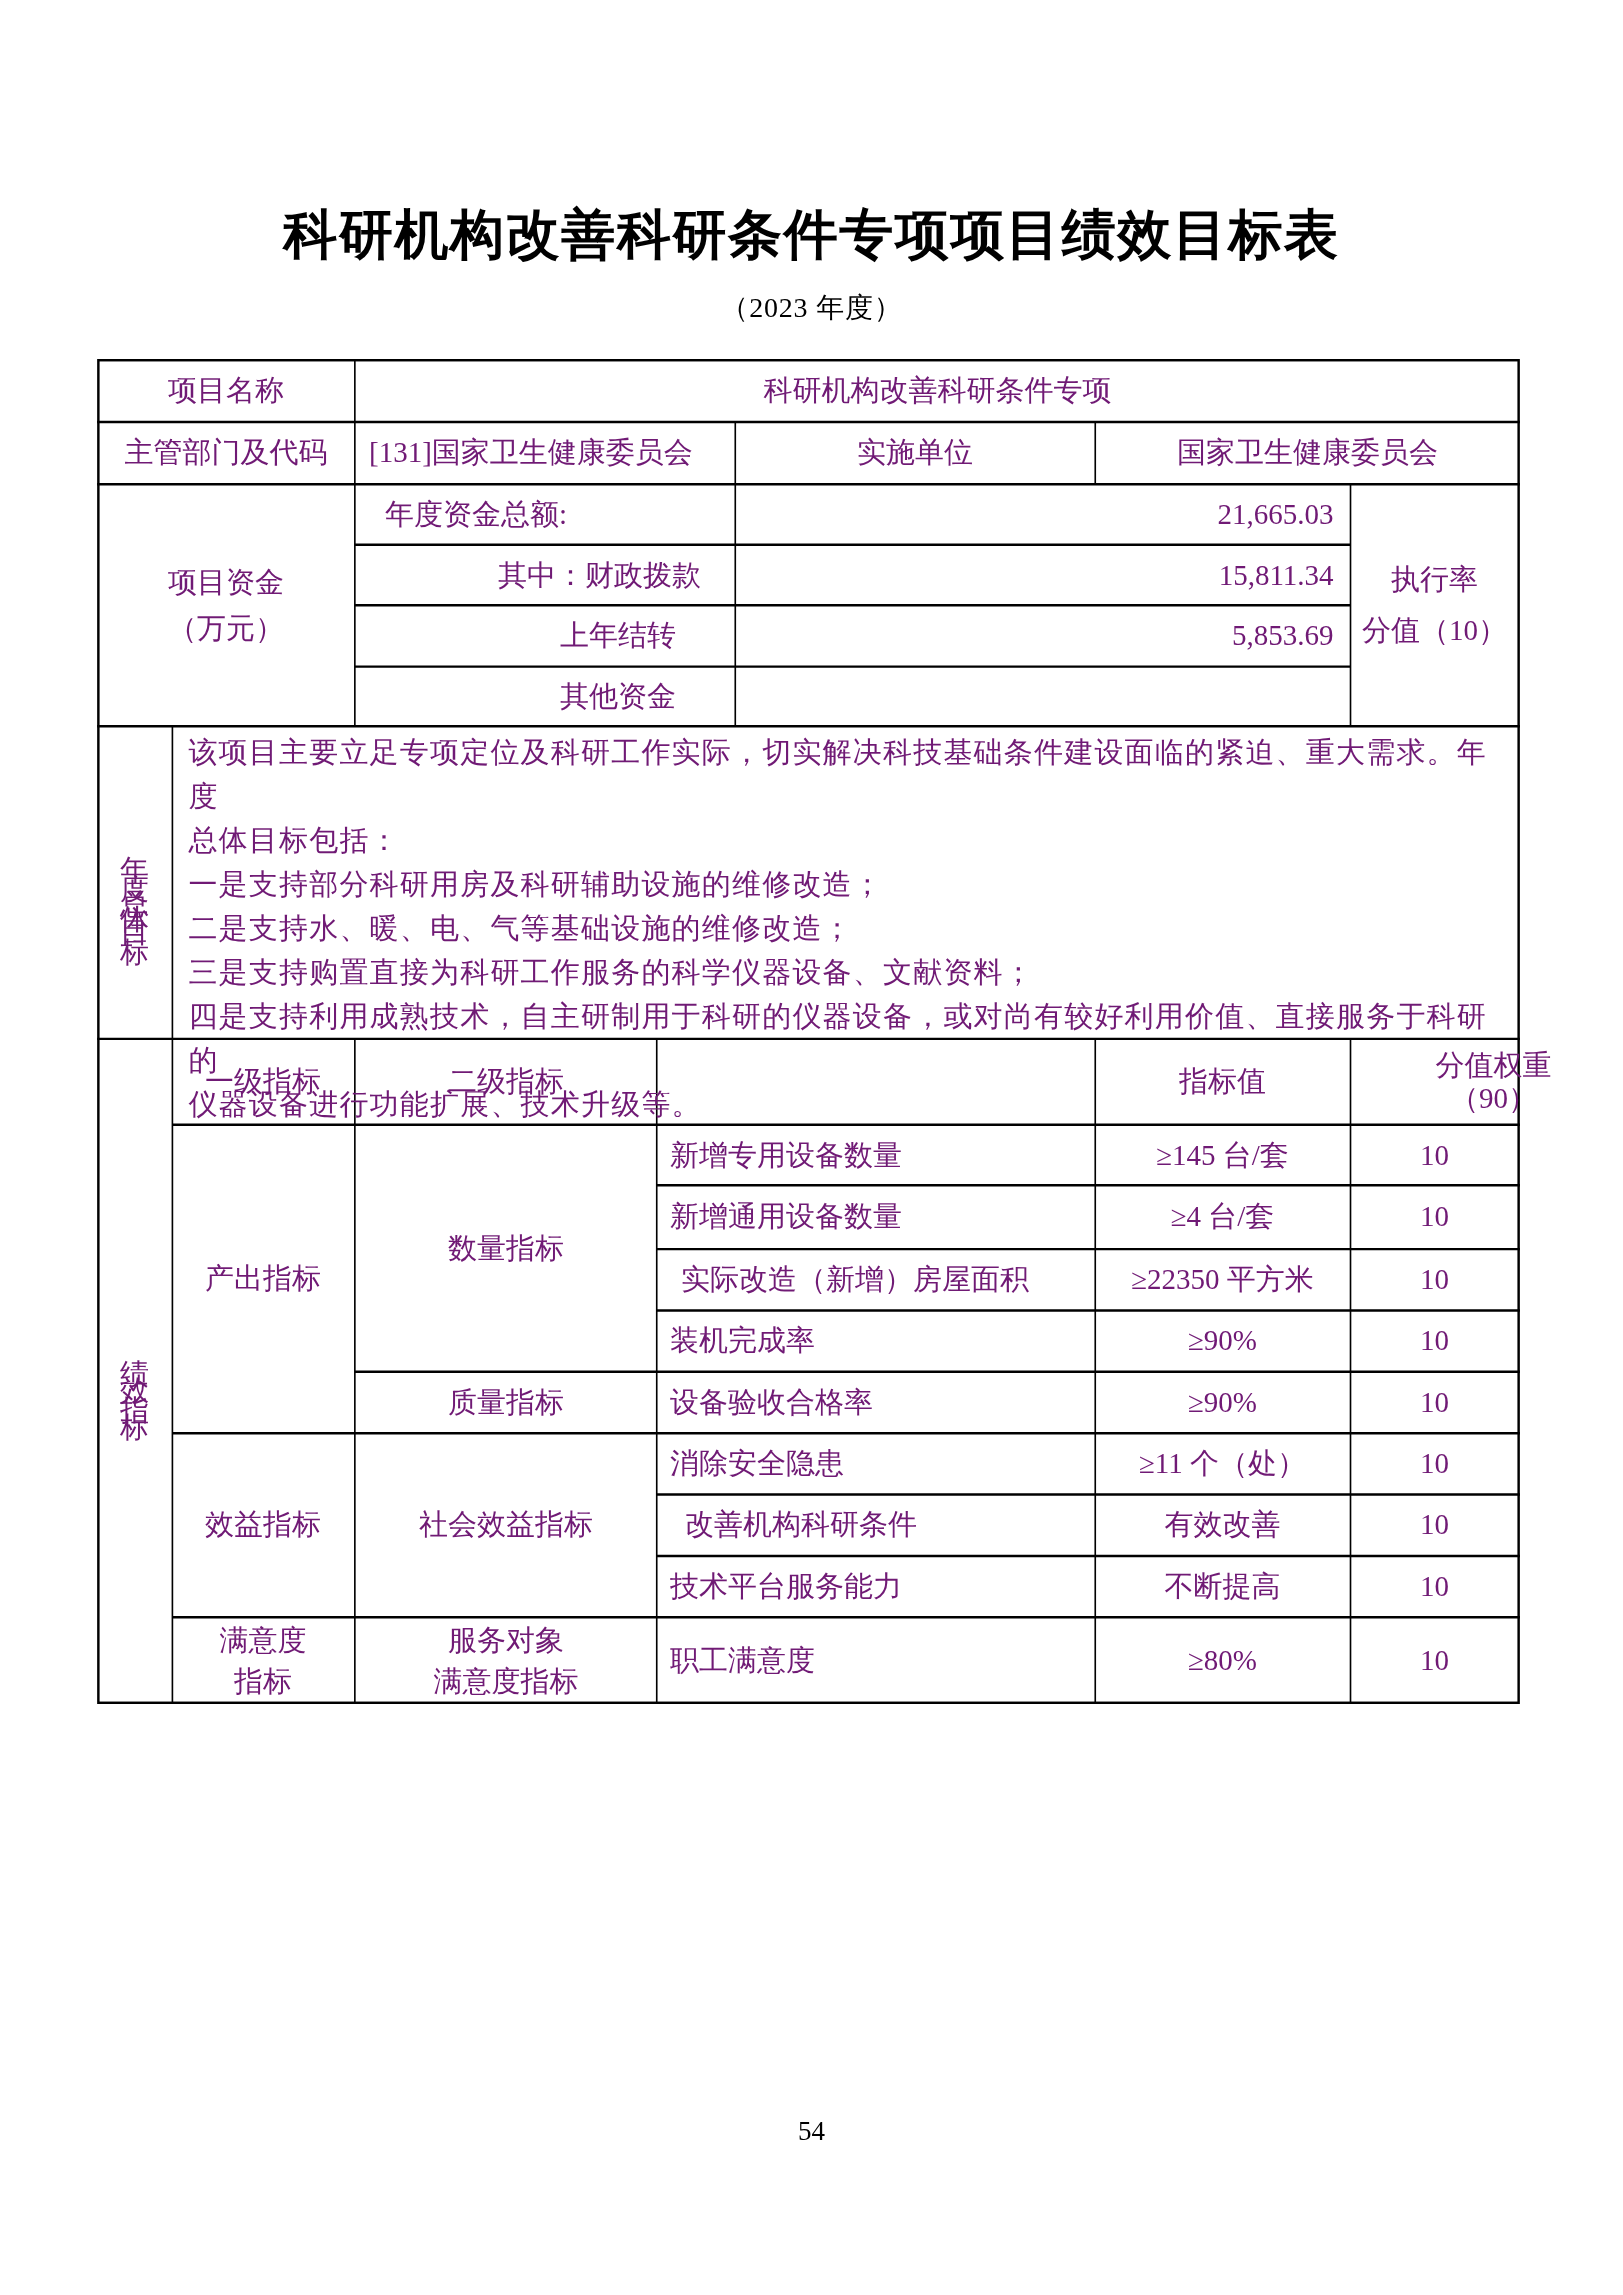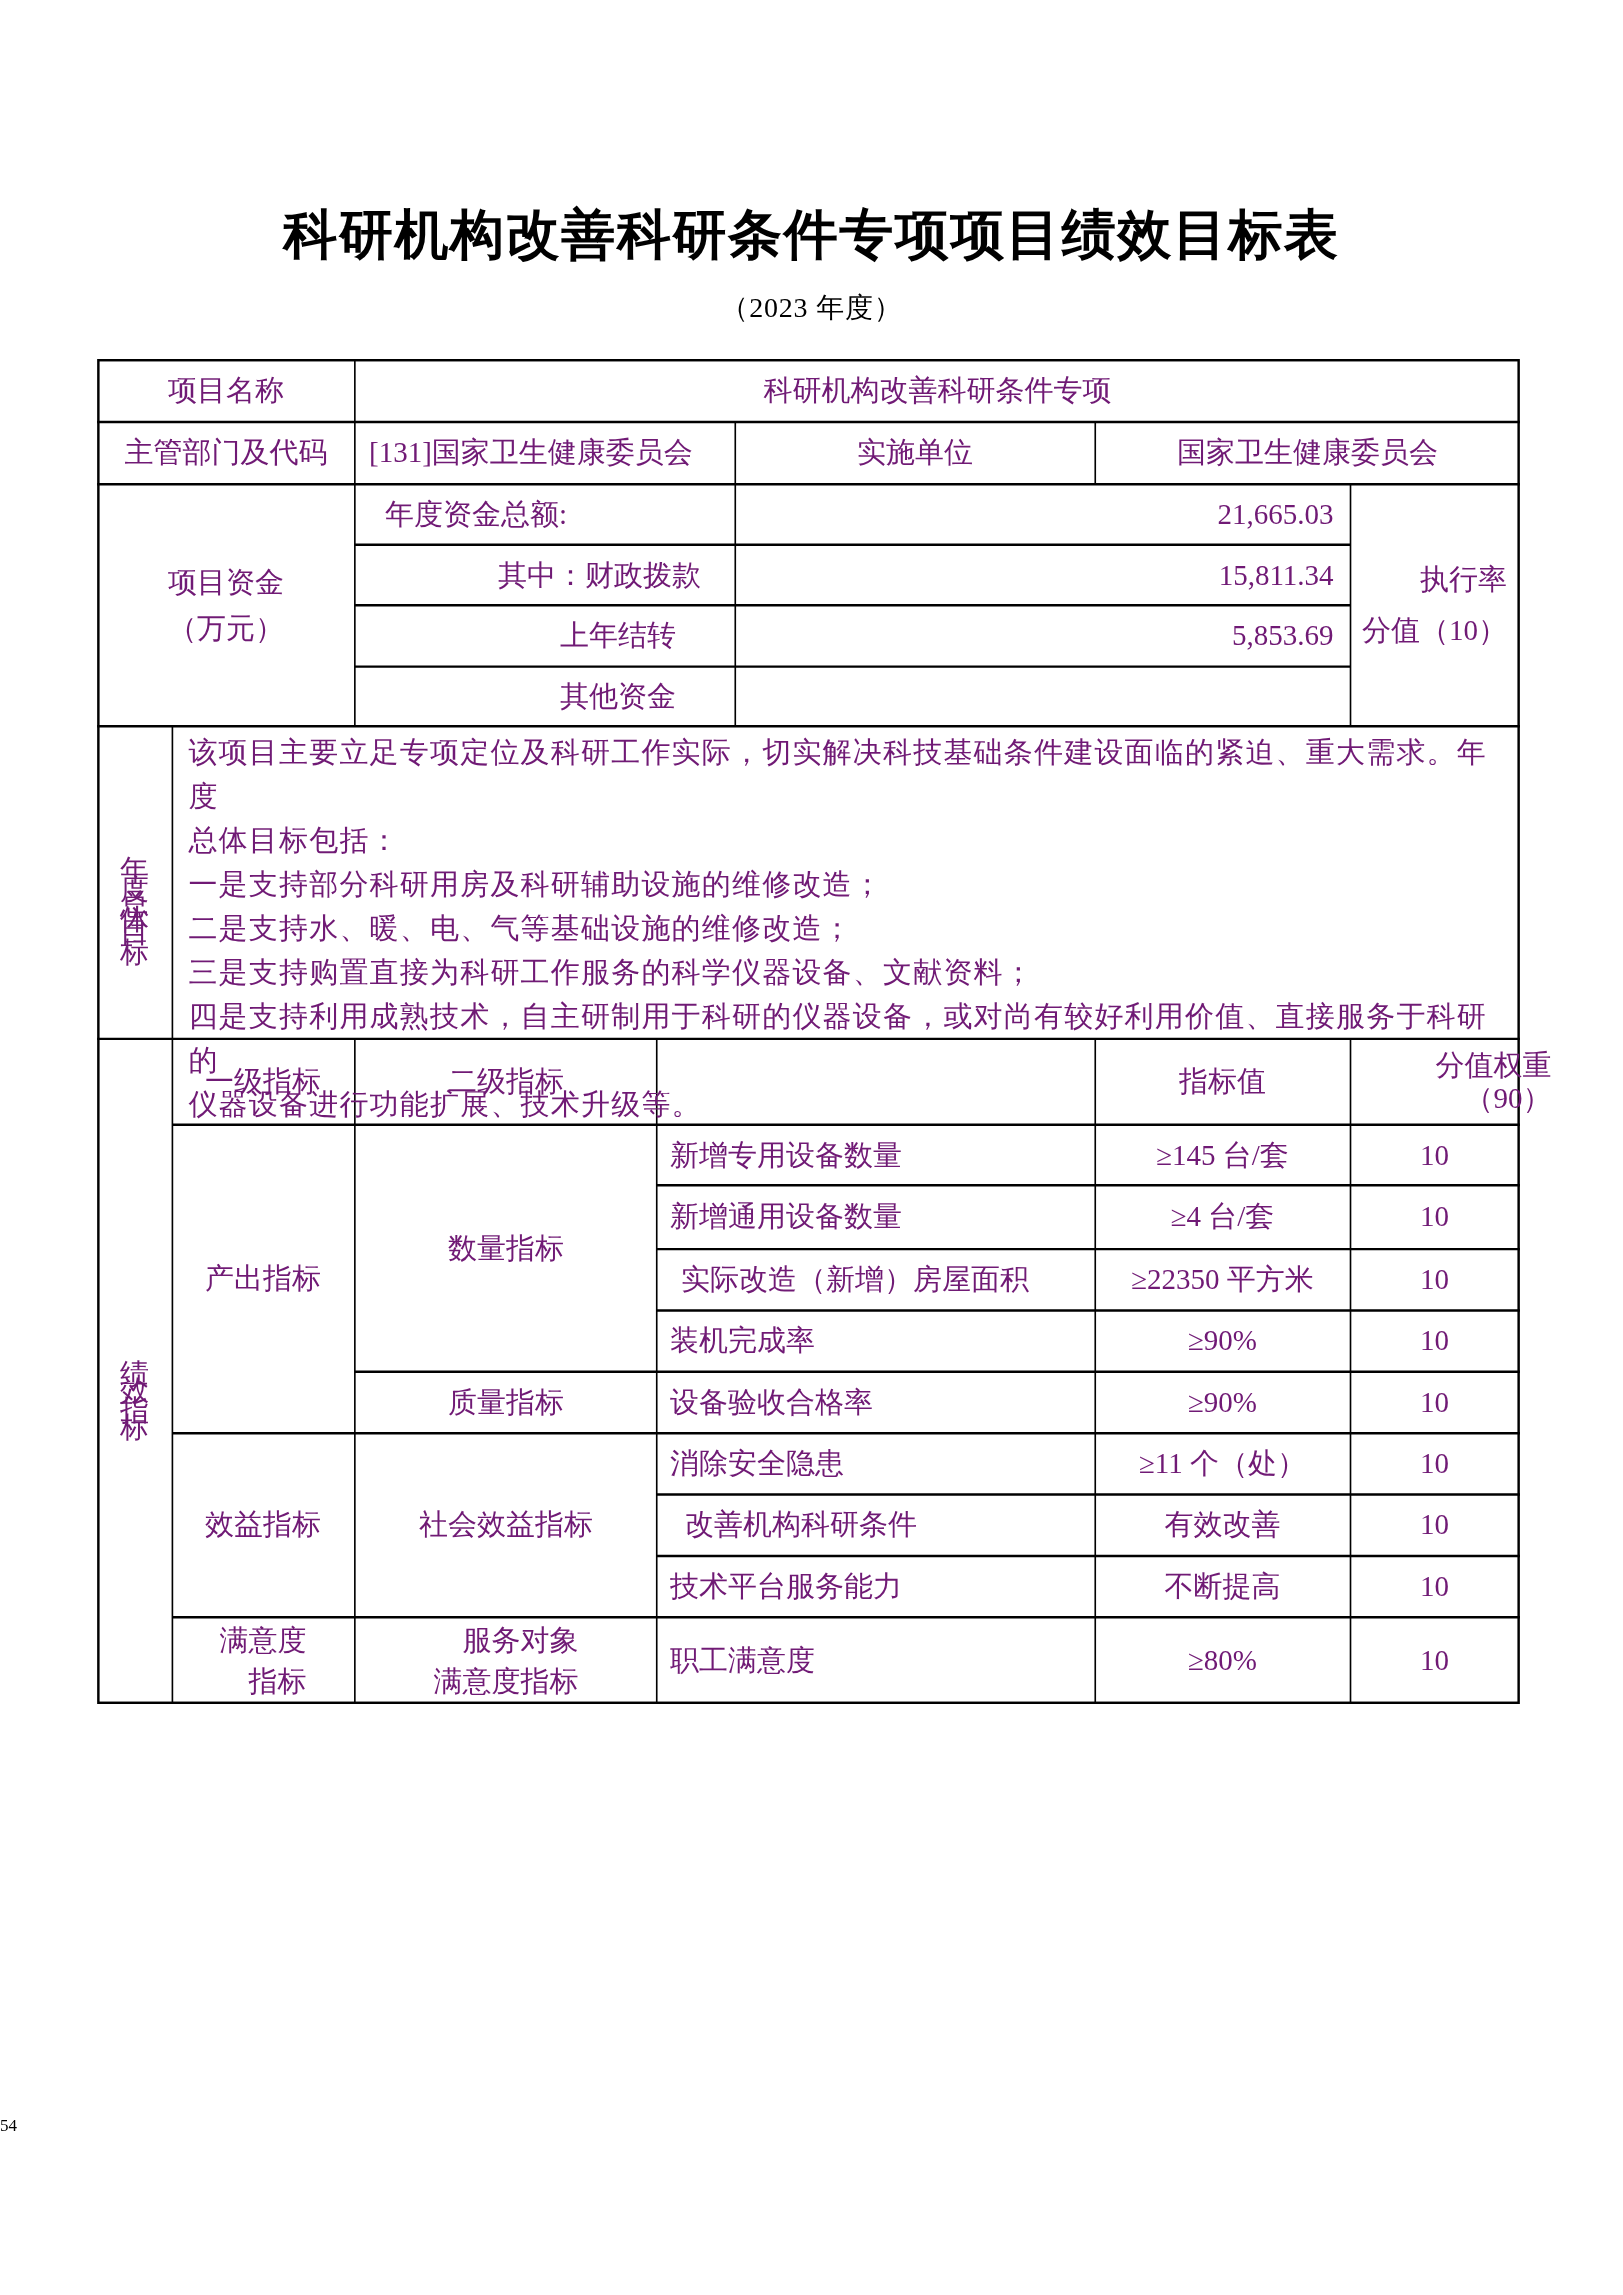--- a/index.html
+++ b/index.html
@@ -30,33 +30,33 @@
     width:1423px; height:1345px;
   }
   .grid-svg { position:absolute; left:0; top:0; }
   .cell {
     position:absolute; display:flex; align-items:center;
     font-size:29px; line-height:1.35; color:#701a75;
   }
   .c { justify-content:center; text-align:center; }
   .l { justify-content:flex-start; text-align:left; }
   .r { justify-content:flex-end; text-align:right; }
-  .pre { white-space:pre-line;text-align:right; }
+  .pre { white-space:pre-line; }
   .vtext {
     justify-content:center;
     writing-mode:vertical-rl; text-orientation:upright;
   }
   .goal-par {
     align-items:flex-start;
     line-height:44px; letter-spacing:1.2px;
     white-space:pre-line; padding:4.1px 14.7px 0 16.4px;
   }
   .page-number {
     position:absolute; left:0; top:2116px; width:100%;
-    font-size:17px;
+    text-align:center; font-size:27px;
   }
 </style>
 </head>
 <body>
 
 <div class="page">
 
   <div class="doc-title">科研机构改善科研条件专项项目绩效目标表</div>
   <div class="doc-subtitle">（2023 年度）</div>
 

